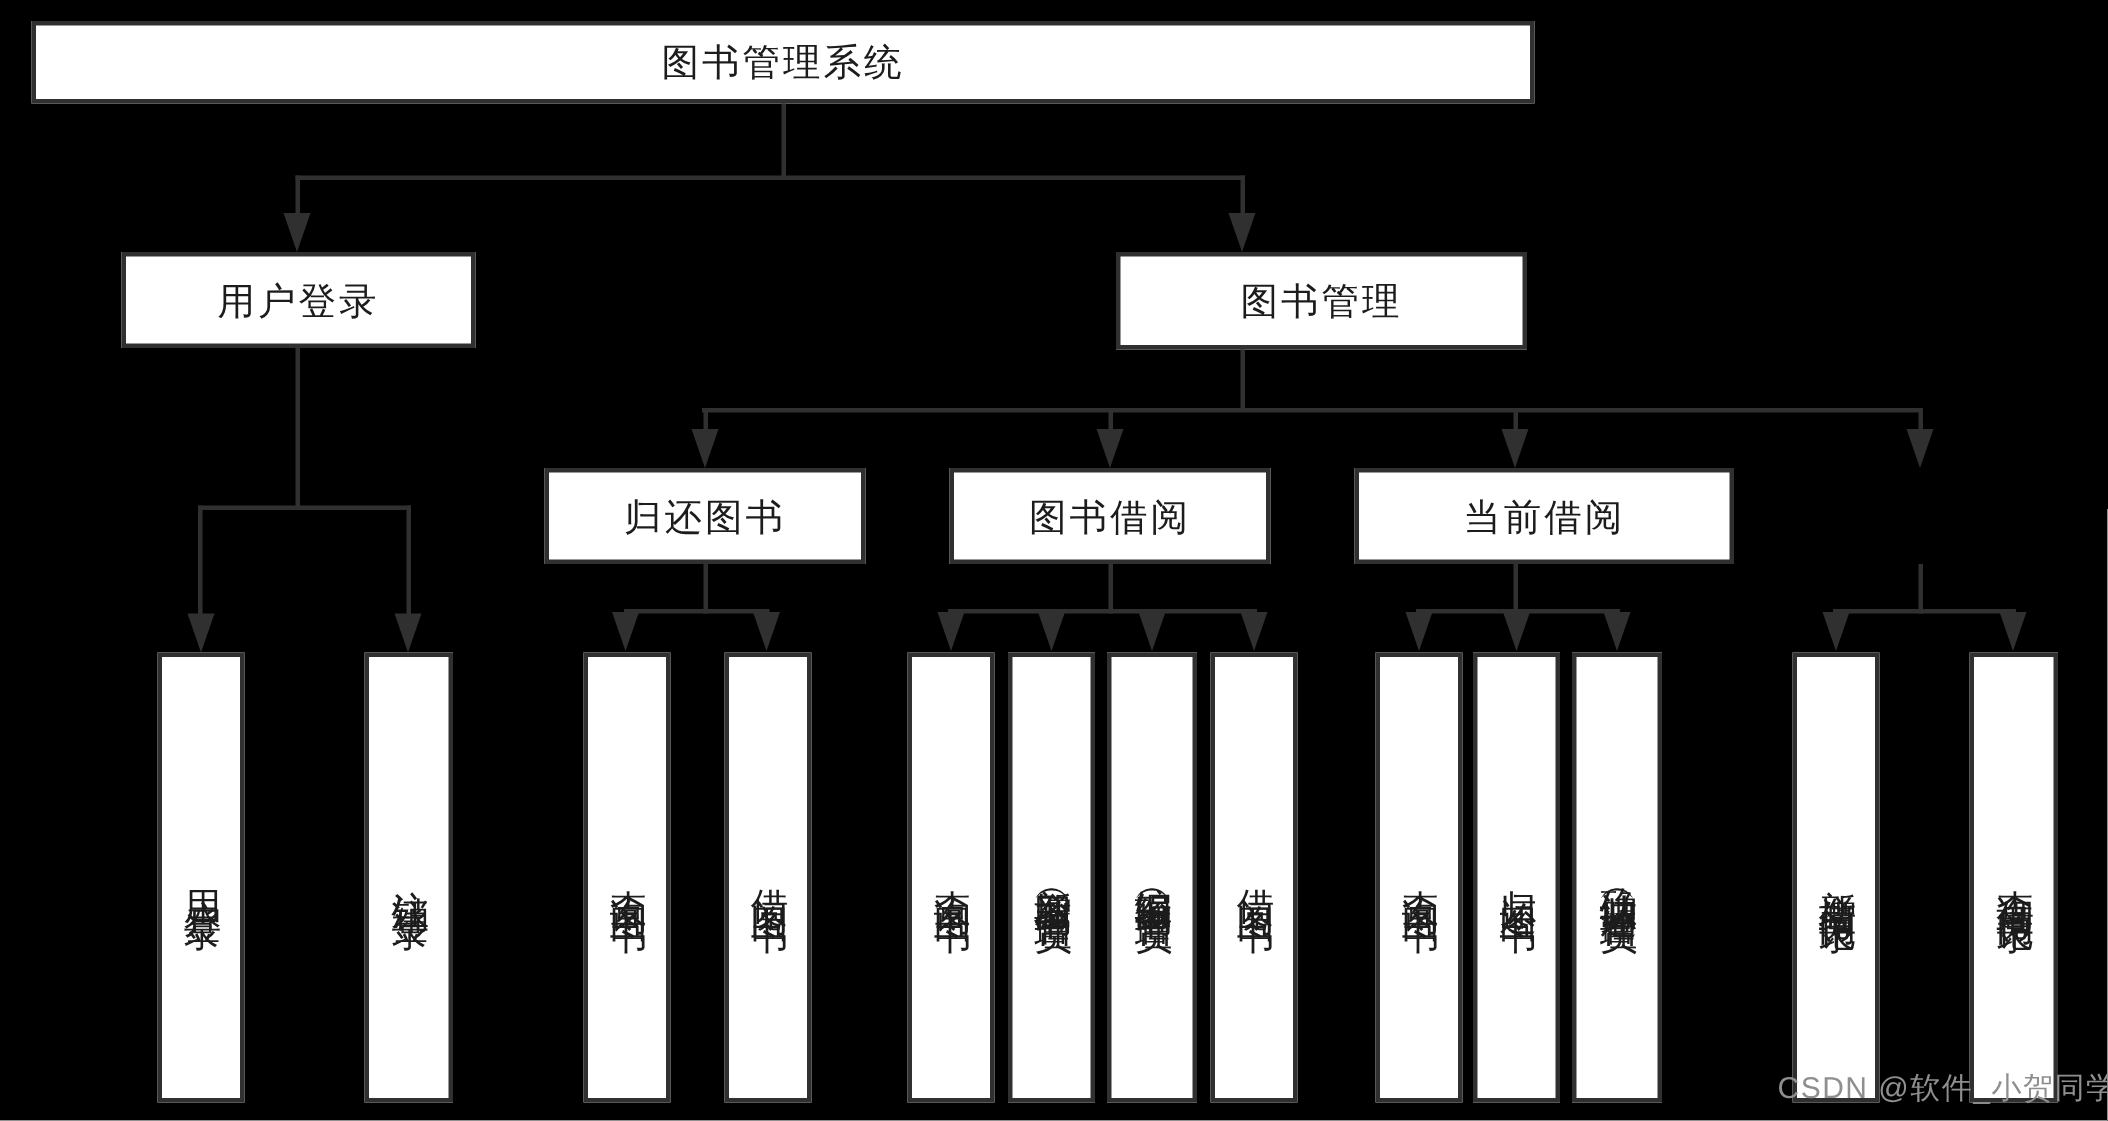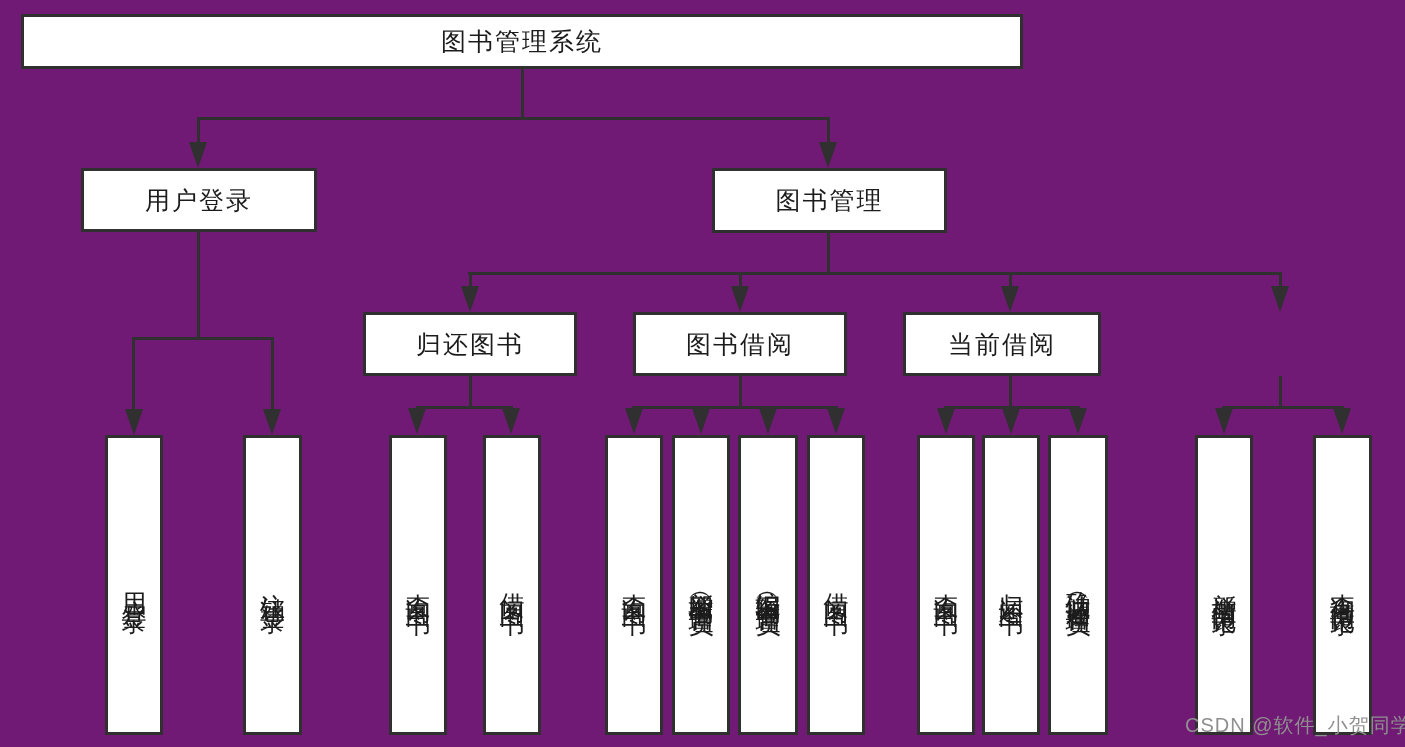--- a/index.html
+++ b/index.html
@@ -1,19 +1,19 @@
 <!DOCTYPE html>
 <html><head>
 <meta charset="utf-8">
 <style>
   html,body{margin:0;padding:0;background:#ffffff;}
   #canvas{
     position:relative;
     width:1405px;height:747px;
-    background:#701a75;
+    background:#000000;
     font-family:"Liberation Sans", sans-serif;
     overflow:hidden;
   }
   .hbox{
     position:absolute;
     box-sizing:border-box;
     border:3px solid #303030;
     background:#ffffff;
     display:flex;align-items:center;justify-content:center;
     font-size:25px;color:#1c1c1c;letter-spacing:2px;
@@ -53,21 +53,21 @@
 
   <div class="vline" style="left:521px;top:69px;height:50px;"></div>
 
   <div class="hline" style="left:197px;top:117px;width:633px;"></div>
   <div class="vline" style="left:197px;top:117px;height:27px;"></div>
   <div class="arrow" style="left:189px;top:142px;"></div>
   <div class="vline" style="left:827px;top:117px;height:27px;"></div>
   <div class="arrow" style="left:819px;top:142px;"></div>
 
   <div class="hbox" style="left:81px;top:168px;width:236px;height:64px;">用户登录</div>
-  <div class="hbox" style="left:712px;top:168px;width:235px;height:65px;">图书管理</div>
+  <div class="hbox" style="left:744px;top:168px;width:274px;height:65px;">图书管理</div>
 
   <div class="vline" style="left:197px;top:232px;height:107px;"></div>
   <div class="hline" style="left:132px;top:337px;width:142px;"></div>
   <div class="vline" style="left:132px;top:337px;height:74px;"></div>
   <div class="arrow" style="left:125px;top:409px;"></div>
   <div class="vline" style="left:271px;top:337px;height:74px;"></div>
   <div class="arrow" style="left:263px;top:409px;"></div>
 
   <div class="vline" style="left:827px;top:233px;height:41px;"></div>
   <div class="hline" style="left:468px;top:272px;width:814px;"></div>
@@ -75,21 +75,21 @@
   <div class="arrow" style="left:461px;top:286px;"></div>
   <div class="vline" style="left:739px;top:272px;height:16px;"></div>
   <div class="arrow" style="left:731px;top:286px;"></div>
   <div class="vline" style="left:1009px;top:272px;height:16px;"></div>
   <div class="arrow" style="left:1001px;top:286px;"></div>
   <div class="vline" style="left:1279px;top:272px;height:16px;"></div>
   <div class="arrow" style="left:1271px;top:286px;"></div>
 
   <div class="hbox" style="left:363px;top:312px;width:214px;height:64px;">归还图书</div>
   <div class="hbox" style="left:633px;top:312px;width:214px;height:64px;">图书借阅</div>
-  <div class="hbox" style="left:903px;top:312px;width:198px;height:64px;">当前借阅</div>
+  <div class="hbox" style="left:903px;top:312px;width:253px;height:64px;">当前借阅</div>
 
   <div class="vline" style="left:469px;top:376px;height:33px;"></div>
   <div class="hline" style="left:416px;top:406px;width:97px;"></div>
   <div class="arrow" style="left:408px;top:408px;"></div>
   <div class="arrow" style="left:502px;top:408px;"></div>
 
   <div class="vline" style="left:739px;top:376px;height:33px;"></div>
   <div class="hline" style="left:632px;top:406px;width:206px;"></div>
   <div class="arrow" style="left:625px;top:408px;"></div>
   <div class="arrow" style="left:692px;top:408px;"></div>

